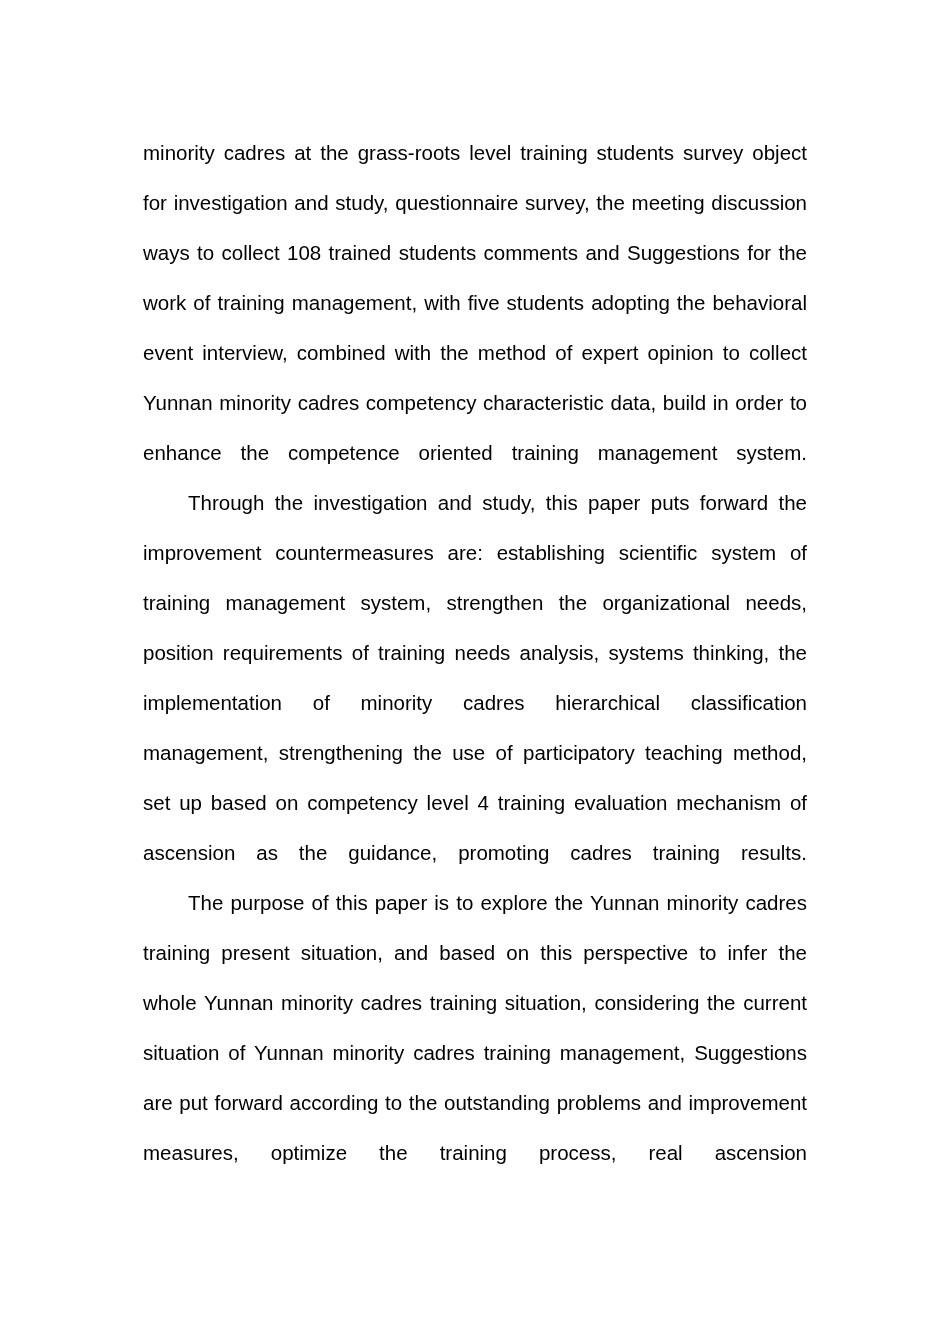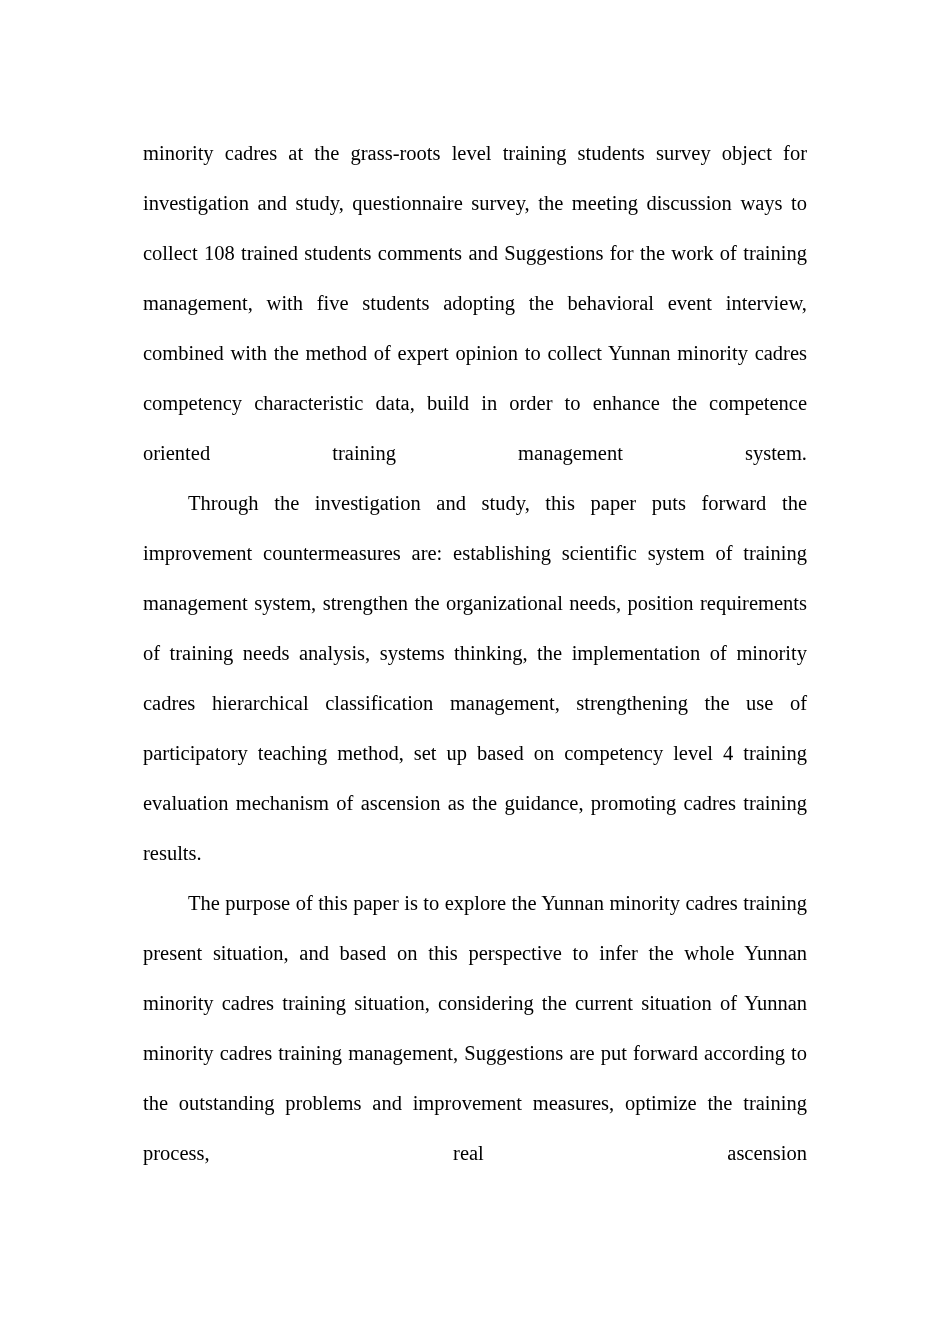--- a/index.html
+++ b/index.html
@@ -16,21 +16,21 @@
     box-sizing: border-box;
   }
   .text-body {
     position: absolute;
     left: 143px;
     top: 128px;
     width: 664px;
   }
   .para {
     margin: 0;
-    font-family: Liberation Serif, serif;
+    font-family: Liberation Sans, sans-serif;
     font-size: 20.5px;
     line-height: 50px;
     color: #000000;
     text-align: justify;
     text-justify: inter-word;
     -webkit-hyphens: none;
     hyphens: none;
     word-spacing: 0px;
   }
   .para.indent {

